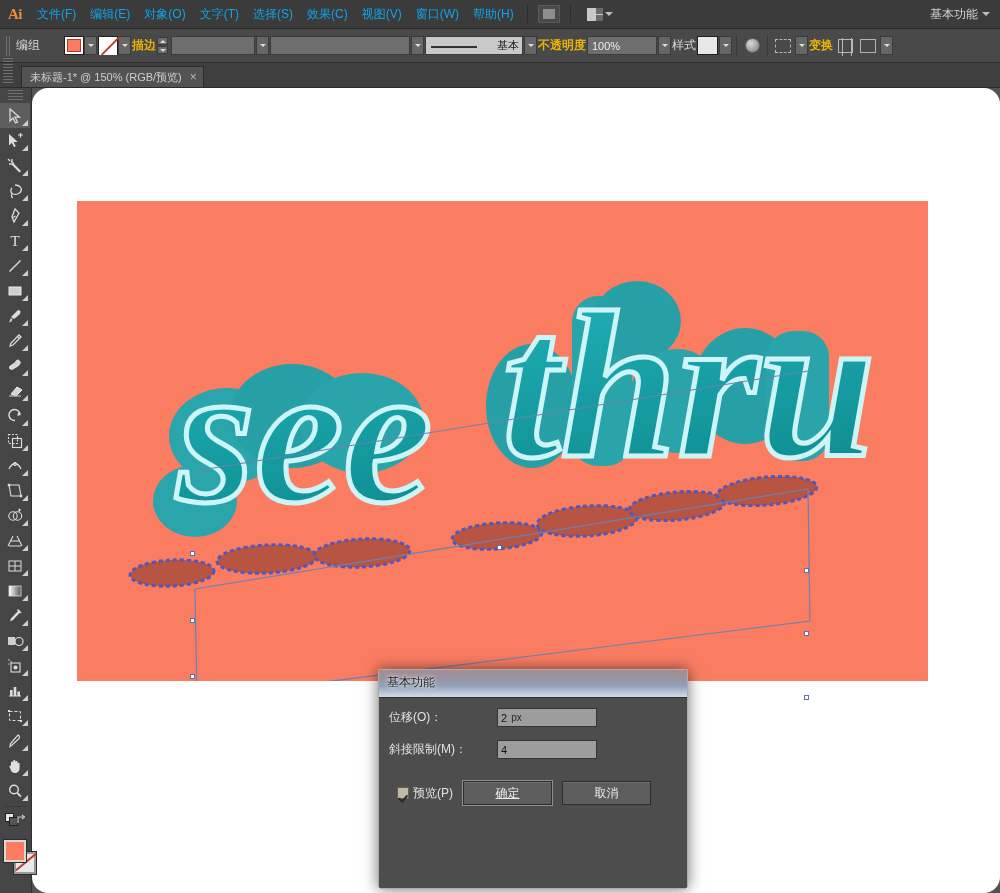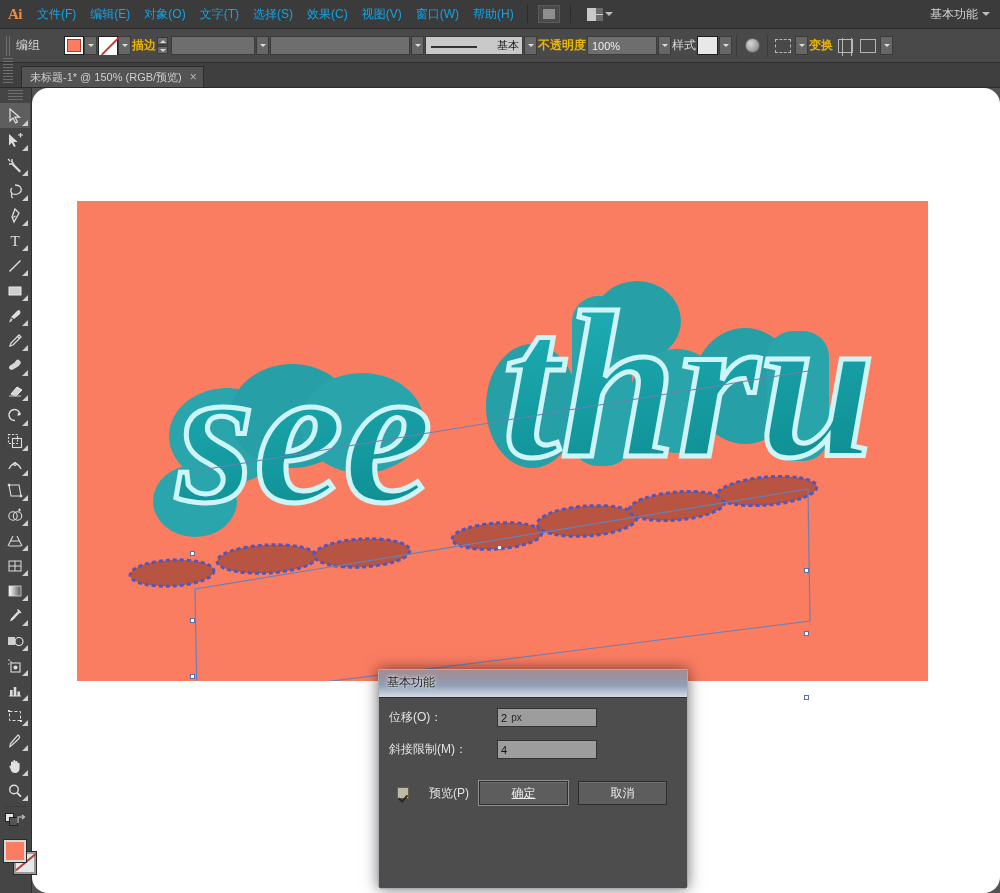--- a/index.html
+++ b/index.html
@@ -216,21 +216,21 @@
     position:absolute; right:0; top:0; width:16px; height:17px; background:#8e8e8e;
     border-left:1px solid #5b5b5b; display:flex; align-items:center; justify-content:center;
   }
   .dlg-select .arrow i {
     width:0;height:0;border-left:4px solid transparent;border-right:4px solid transparent;
     border-top:5px solid #2b2b2b;
   }
   .dlg-bottom {
     display:flex; align-items:center; margin-top:22px; padding-left:8px; gap:10px;
   }
-  .chk-wrap { display:flex; align-items:center; gap:20px; font-size:12px; color:#e2e2e2;justify-content:center; }
+  .chk-wrap { display:flex; align-items:center; gap:4px; font-size:12px; color:#e2e2e2;justify-content:center; }
   .chk {
     width:12px;height:12px;background:#bfb9a8;border:1px solid #6b5f3e; position:relative;
   }
   .chk:after{
     content:""; position:absolute; left:2px; top:5px; width:4px;height:7px;
     border:solid #2b2b2b; border-width:0 2px 2px 0; transform:rotate(40deg);
   }
   .dlg-btn {
     width:89px; height:24px; background:#5d5d5d;
     border:1px solid #2d2d2d;

